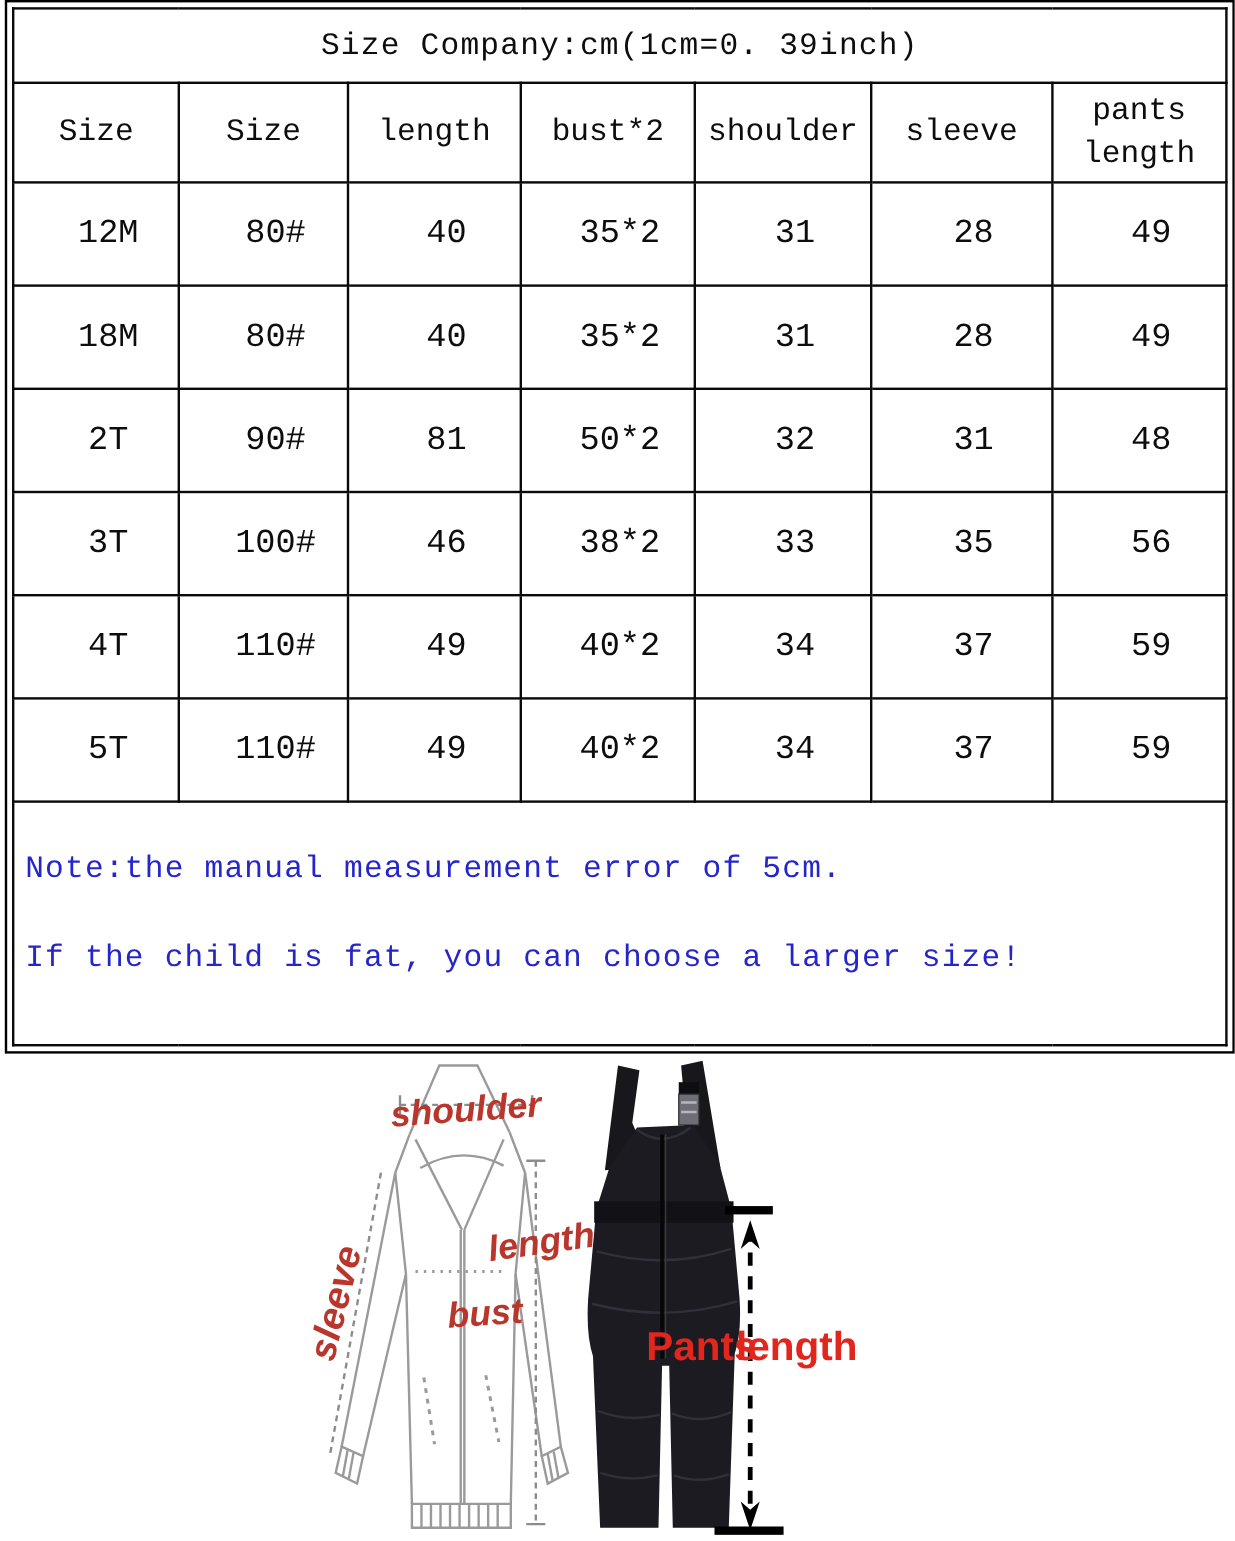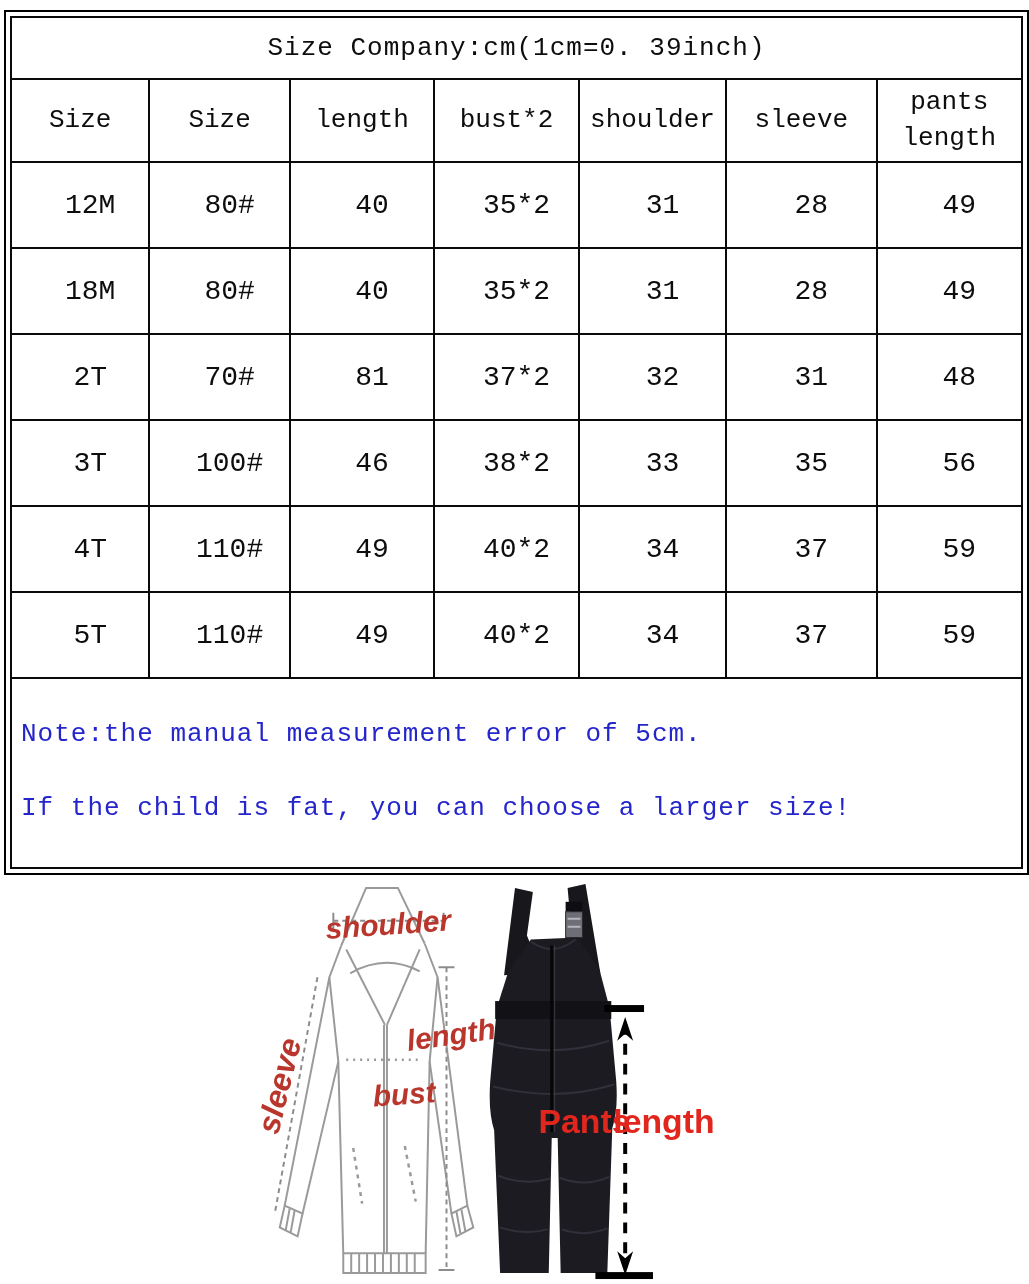--- a/index.html
+++ b/index.html
@@ -1,40 +1,40 @@
 <!DOCTYPE html>
 <html><head>
 <meta charset="utf-8">
 <style>
   html,body { margin:0; padding:0; background:#ffffff; }
   body {
     width:1029px; height:1284px; position:relative; overflow:hidden;
     font-family:"Liberation Mono", monospace; color:#0d0d0d;
   }
   .table-frame {
-    position:absolute; left:4px; top:10px; width:1013px;
+    position:absolute; left:4px; top:0; width:1013px;
     border:2px solid #000; padding:4px; background:#fff;
   }
   table.size-table {
     border-collapse:collapse; width:100%; table-layout:fixed;
     border:1px solid #000;
   }
   .size-table td, .size-table th {
     border:2px solid #0a0a0a; text-align:center; vertical-align:middle;
     font-weight:normal; white-space:pre-line; overflow:hidden; padding:0;
   }
   .title-row td { height:60px; font-size:26px; letter-spacing:1px; }
   .ru-header th {
     background:#a3d0e0; height:86px; font-size:21px; letter-spacing:7px;
     line-height:1.55; color:#10101a;
   }
   .en-header td { height:81px; font-size:26px; line-height:1.35; }
   .data-row td { height:84px; font-size:28px;padding-left:20px; }
   .note-row td {
-    height:99px; text-align:left; padding:0 0 3px 9px;
+    height:99px; text-align:left; padding:0 0 16px 9px;
     color:#2525cc; font-size:26px; line-height:1.42; letter-spacing:1px;
   }
   .diagram-wrap { position:absolute; left:0; top:878px; width:1029px; height:406px; }
   svg text { font-family:"Liberation Sans", sans-serif; }
   .jkt-label { fill:#b9362d; font-weight:bold; font-style:italic; }
   .pants-label { fill:#e1261d; font-weight:bold; }
 </style>
 </head>
 <body>
 
@@ -76,23 +76,23 @@
       <td>18M</td>
       <td>80#</td>
       <td>40</td>
       <td>35*2</td>
       <td>31</td>
       <td>28</td>
       <td>49</td>
     </tr>
     <tr class="data-row">
       <td>2T</td>
-      <td>70#</td>
+      <td>90#</td>
       <td>81</td>
-      <td>37*2</td>
+      <td>50*2</td>
       <td>32</td>
       <td>31</td>
       <td>48</td>
     </tr>
     <tr class="data-row">
       <td>3T</td>
       <td>100#</td>
       <td>46</td>
       <td>38*2</td>
       <td>33</td>

